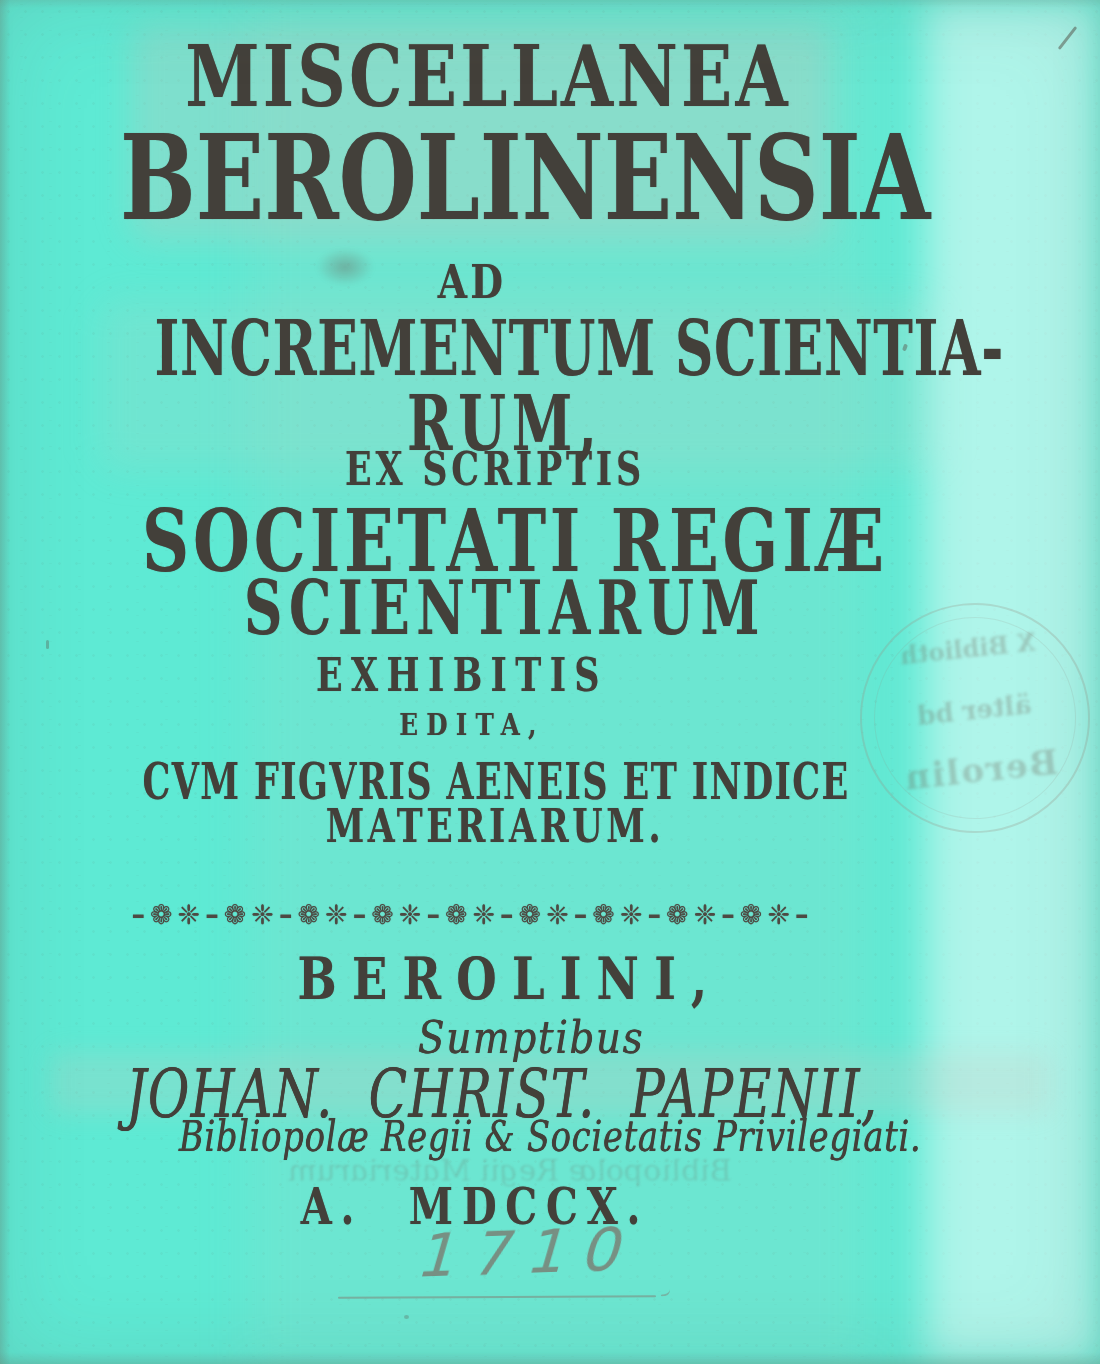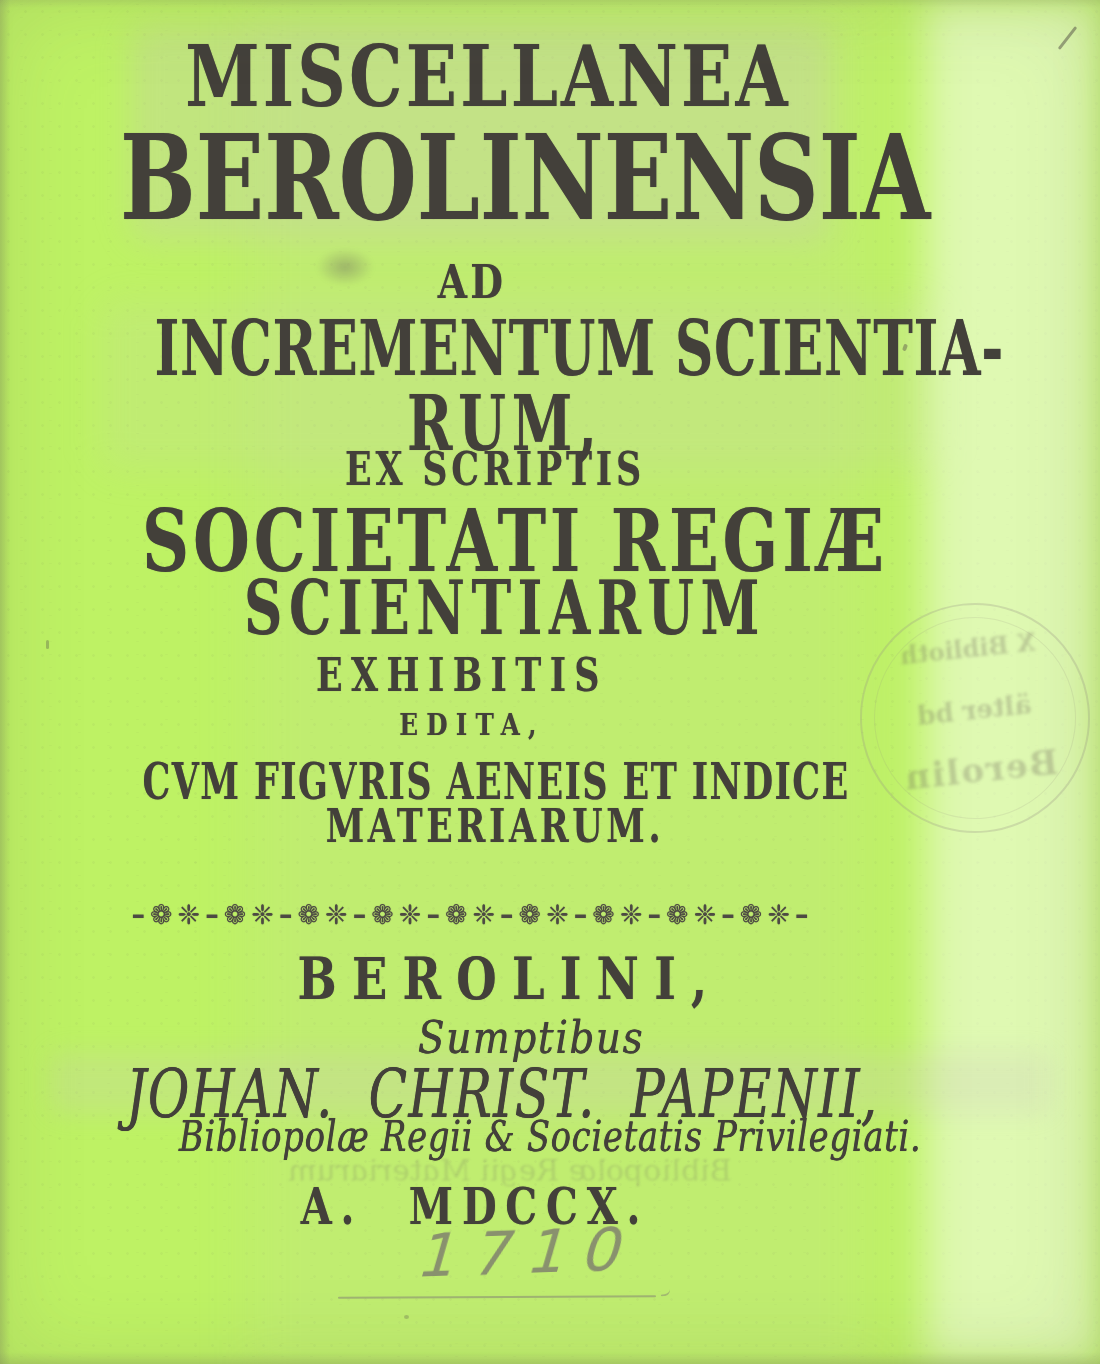--- a/index.html
+++ b/index.html
@@ -1,21 +1,21 @@
 <!DOCTYPE html>
 <html><head>
 <meta charset="utf-8">
 <style>
   html,body{margin:0;padding:0;}
   body{
     width:1100px;height:1364px;position:relative;overflow:hidden;
     background:#eceae3;
     font-family:"DejaVu Serif", serif;
   }
-  .page{position:absolute;inset:0;background:#bef264;}
+  .page{position:absolute;inset:0;background:#5eead4;}
 
   
   .layer{position:absolute;pointer-events:none;}
   .noise{inset:0;
     background-image:
       radial-gradient(rgba(95,90,78,.055) 1px, transparent 1.4px),
       radial-gradient(rgba(95,90,78,.04) 1px, transparent 1.4px);
     background-size:17px 23px, 29px 13px;
     background-position:0 0, 7px 11px;}
   .shade-title{left:130px;top:26px;width:700px;height:215px;

